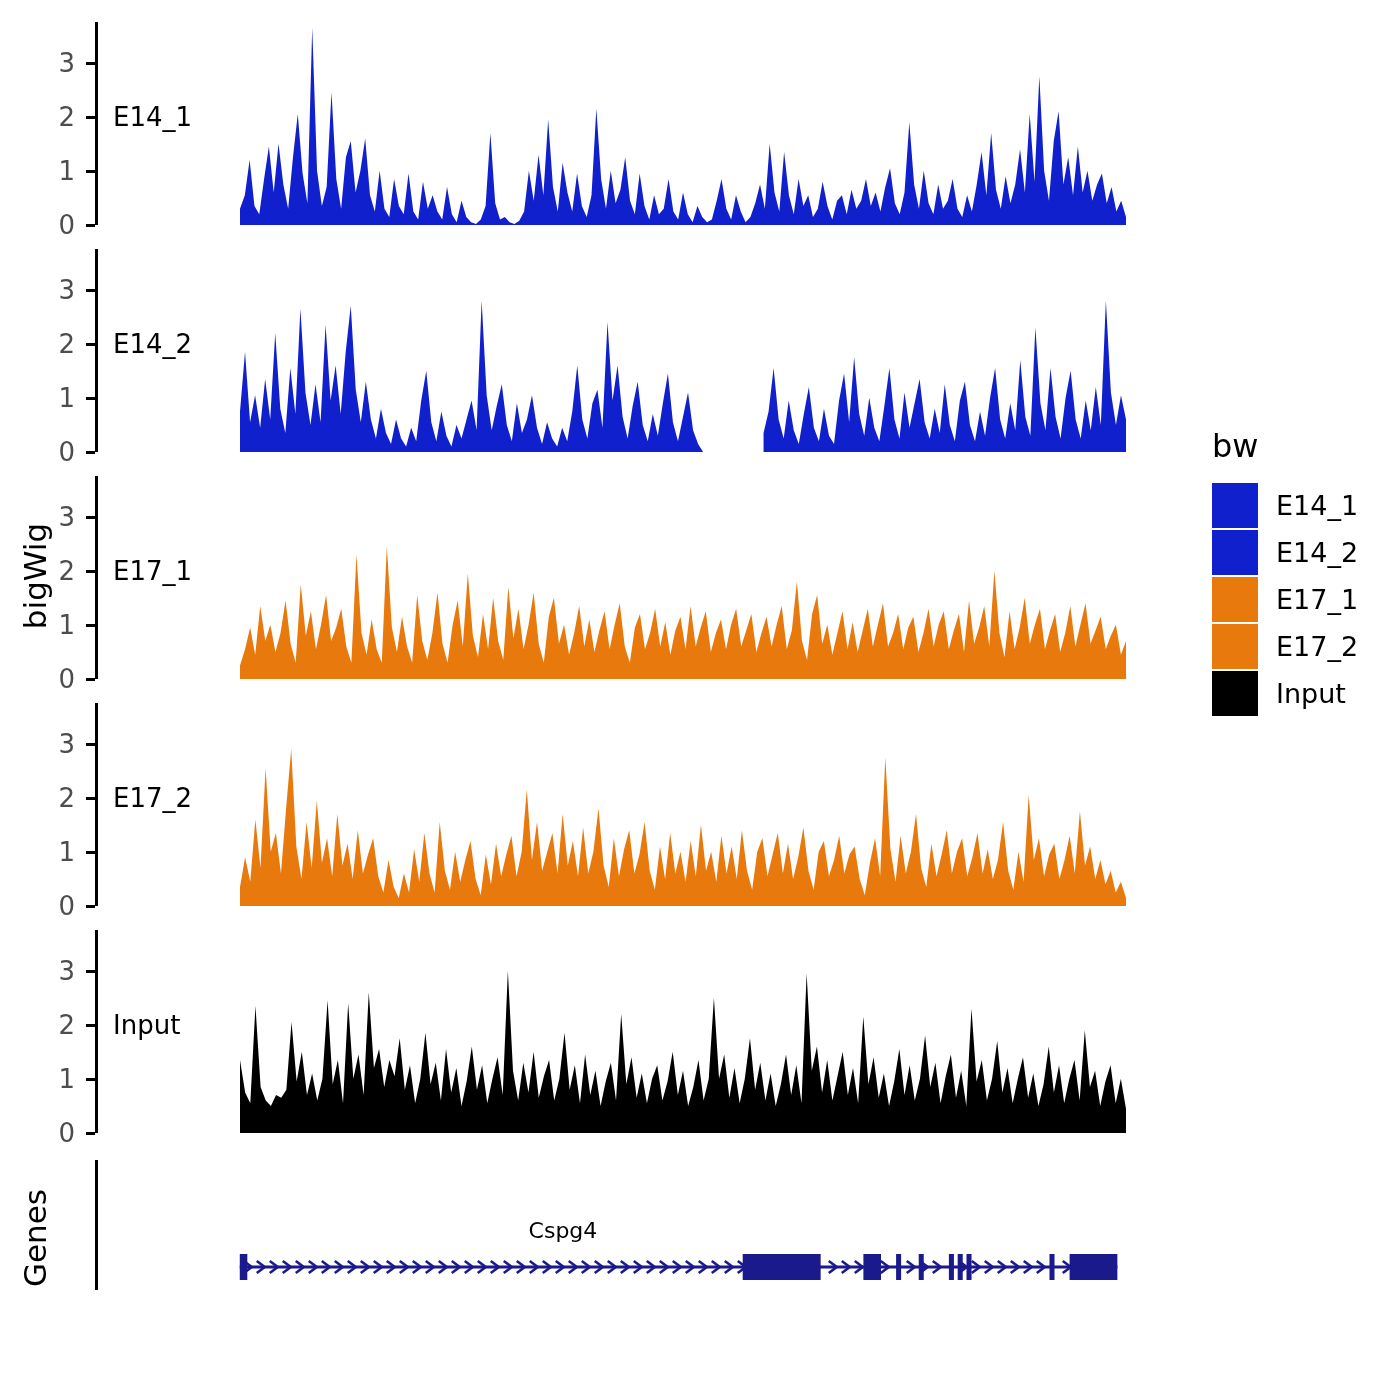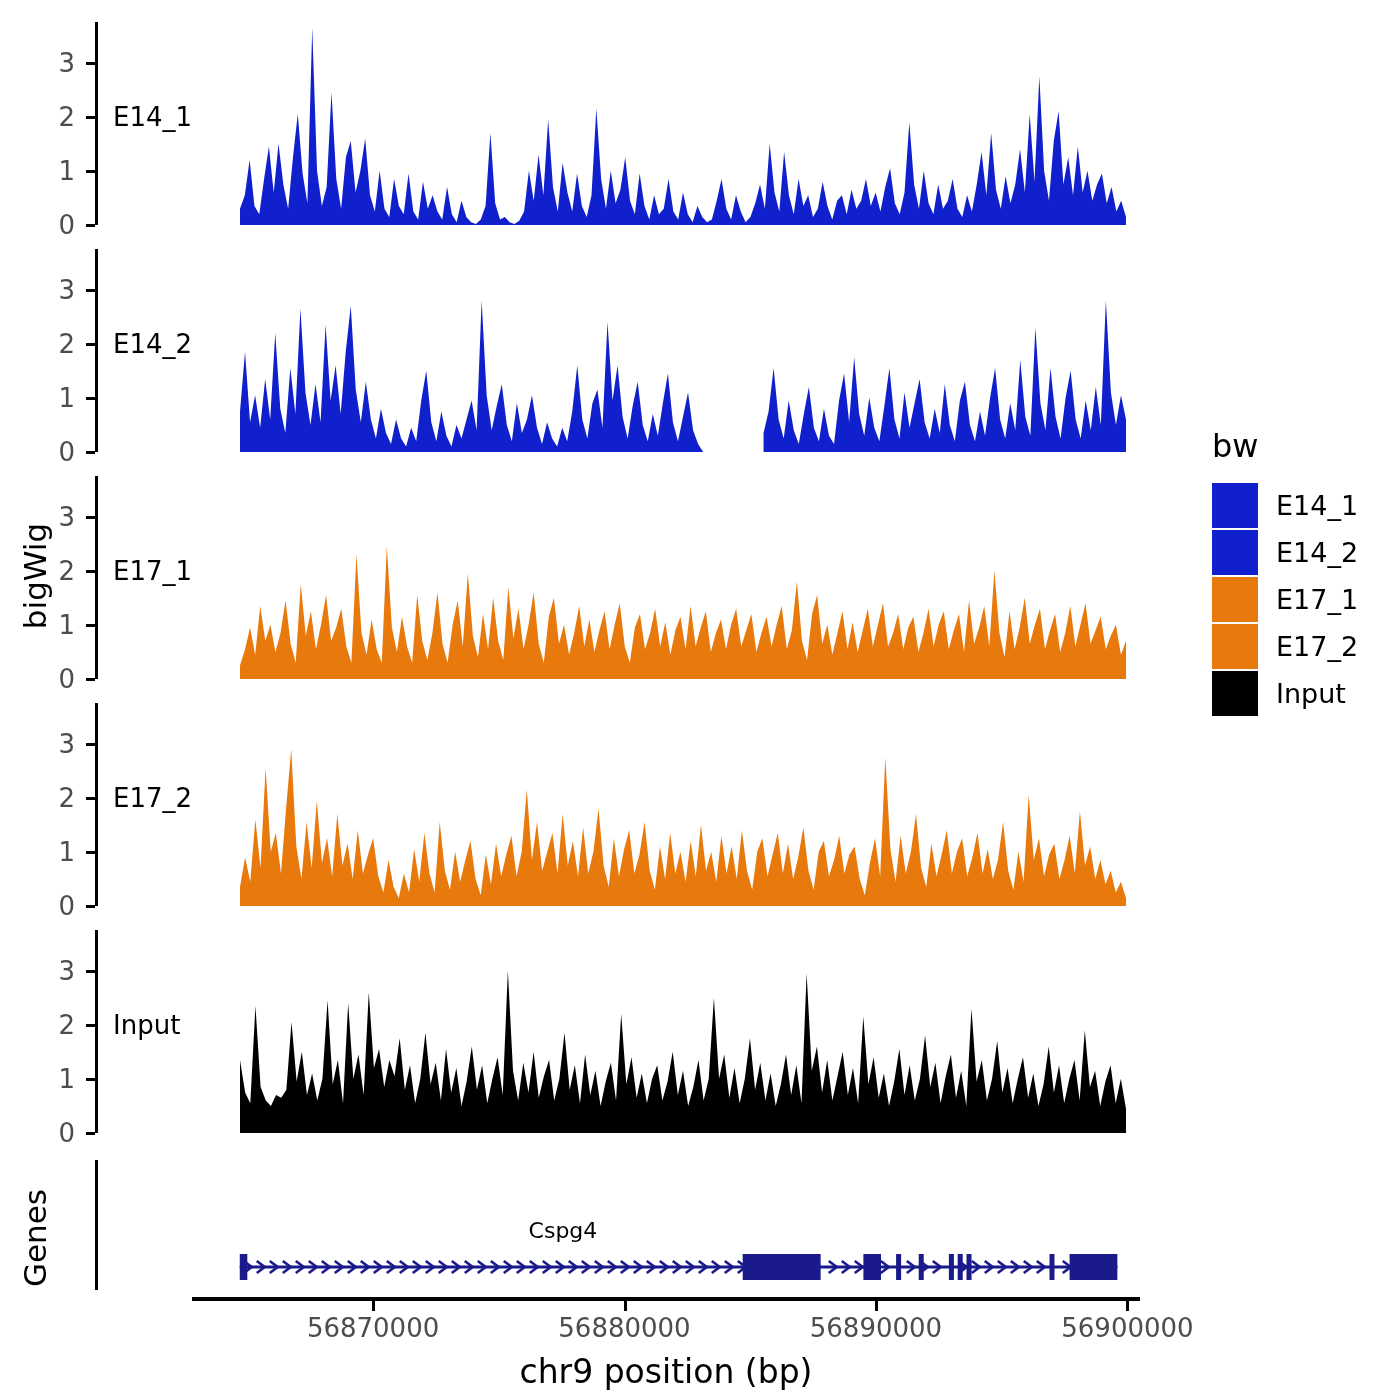--- a/index.html
+++ b/index.html
@@ -250,34 +250,20 @@
         <rect x="896.0848806366048" y="94" width="5.029177718832898" height="26" fill="#1A1A8C"></rect>
         <rect x="918.7161803713528" y="94" width="5.029177718832784" height="26" fill="#1A1A8C"></rect>
         <rect x="948.8912466843501" y="94" width="5.029177718832898" height="26" fill="#1A1A8C"></rect>
         <rect x="957.6923076923077" y="94" width="5.029177718832898" height="26" fill="#1A1A8C"></rect>
         <rect x="966.4933687002653" y="94" width="5.029177718832898" height="26" fill="#1A1A8C"></rect>
         <rect x="1049.4748010610078" y="94" width="5.029177718833125" height="26" fill="#1A1A8C"></rect>
         <rect x="1069.5915119363394" y="94" width="47.777188328912416" height="26" fill="#1A1A8C"></rect>
       </svg>
   </div>
 
-  <div id="xaxis" style="left: 0px; top: 1297px; width: 1400px; height: 100px;">
-    <div class="xline" id="xline" style="left: 192px; width: 948px;"></div>
-    <div id="xticks">
-        <div class="xtick" style="left: 372.05px;"></div>
-        <div class="xticklabel" style="left: 263.05px; width: 220px;">56870000</div>
-        <div class="xtick" style="left: 623.509px;"></div>
-        <div class="xticklabel" style="left: 514.509px; width: 220px;">56880000</div>
-        <div class="xtick" style="left: 874.968px;"></div>
-        <div class="xticklabel" style="left: 765.968px; width: 220px;">56890000</div>
-        <div class="xtick" style="left: 1126.43px;"></div>
-        <div class="xticklabel" style="left: 1017.43px; width: 220px;">56900000</div>
-      </div>
-    <div class="xtitle" id="xtitle" style="left: 366px; width: 600px; top: 58px;">chr9 position (bp)</div>
-  </div>
 
   <div id="legend" style="left: 1212px; top: 430px; width: 180px; height: 300px;">
     <div class="legend-title" style="left: 0px; top: 0px;">bw</div>
     <div id="legend-items">
         <div class="legend-item" style="left: 0px; top: 53px;">
           <span class="legend-swatch" style="background: rgb(16, 32, 204);"></span>
           <span class="legend-label">E14_1</span>
         </div>
         <div class="legend-item" style="left: 0px; top: 100px;">
           <span class="legend-swatch" style="background: rgb(16, 32, 204);"></span>

